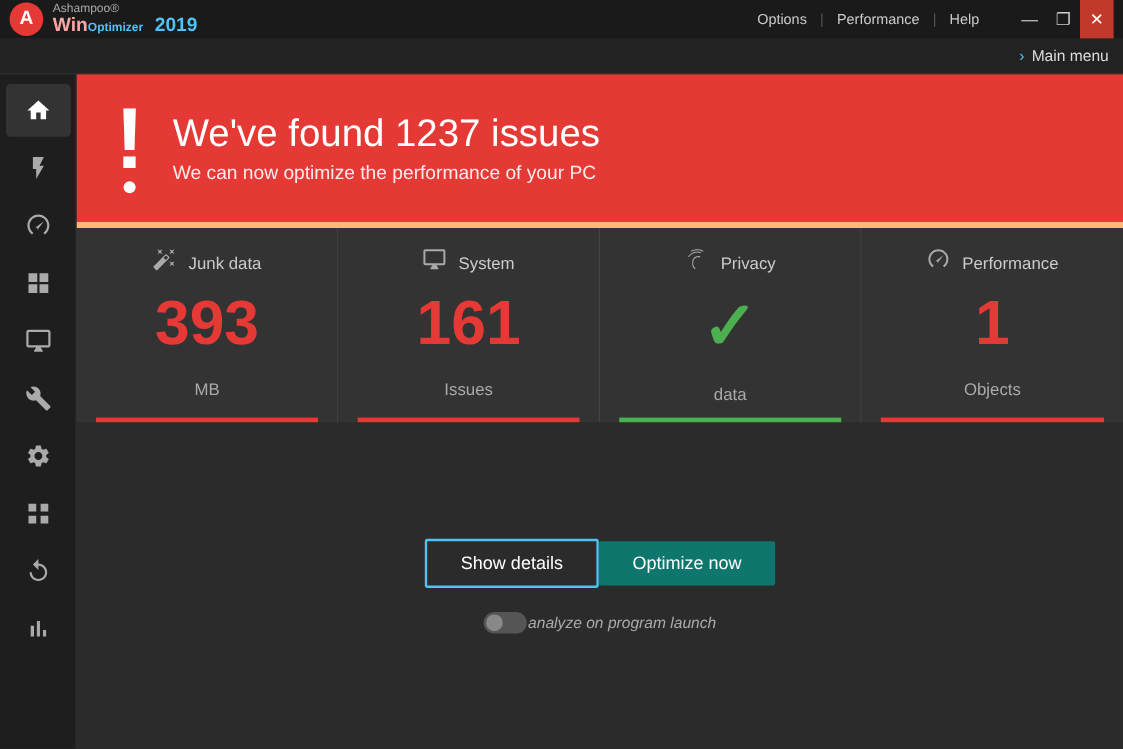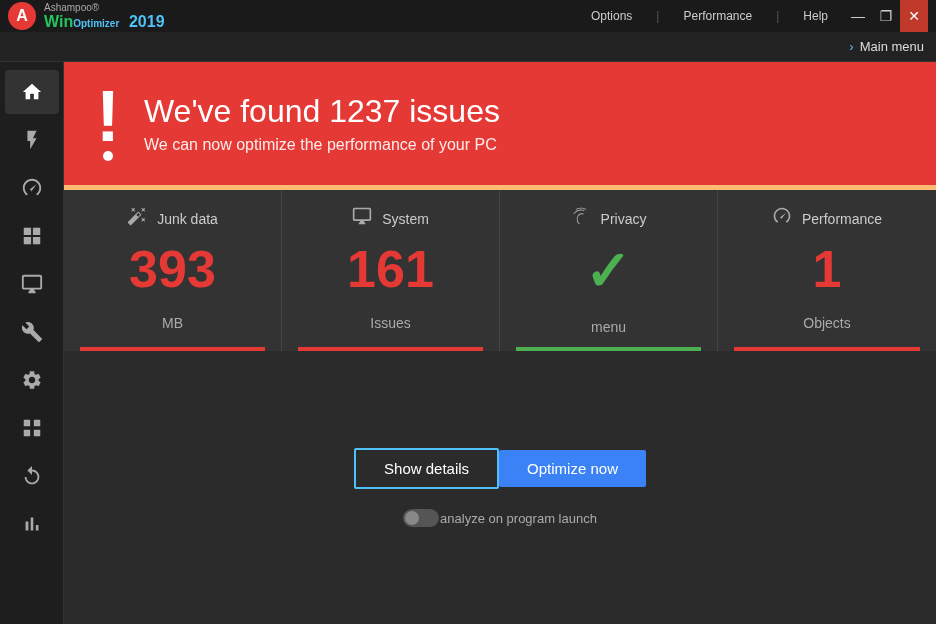--- a/index.html
+++ b/index.html
@@ -45,24 +45,24 @@
     }
     .logo-text span { color: #4fc3f7; font-size: 18px; font-weight: bold; }
     .titlebar-right {
       display: flex;
       align-items: center;
       gap: 0;
     }
     .titlebar-menu {
       display: flex;
       align-items: center;
-      gap: 24px;
+      gap: 11px;
       font-size: 12px;
       color: #ccc;
-      margin-right: 16px;
+      margin-right: 28px;
     }
     .titlebar-menu span { cursor: pointer; }
     .titlebar-menu .sep { color: #555; }
     .win-btn {
       width: 28px;
       height: 32px;
       display: flex;
       align-items: center;
       justify-content: center;
       font-size: 14px;
@@ -242,34 +242,35 @@
       padding: 10px 28px;
       background: transparent;
       border: 2px solid #4fc3f7;
       color: #fff;
       font-size: 15px;
       cursor: pointer;
       border-radius: 2px;
     }
     .btn-solid {
       padding: 10px 28px;
-      background: #3b82f6;
+      background: #0f766e;
       border: none;
       color: #fff;
       font-size: 15px;
       cursor: pointer;
       border-radius: 2px;
     }
 
     .toggle-row {
       display: flex;
       align-items: center;
       gap: 1px;
       font-size: 13px;
       color: #aaa;
+      font-style: italic;
     }
     .toggle {
       width: 36px;
       height: 18px;
       background: #555;
       border-radius: 9px;
       position: relative;
       cursor: pointer;
     }
     .toggle::after {
@@ -286,21 +287,21 @@
   </style>
 </head>
 <body>
 
 <div class="titlebar">
   <div class="titlebar-logo">
     <div class="logo-icon">A</div>
     <div class="logo-text">
       <div style="font-size:10px;color:#aaa">Ashampoo®</div>
       <div>
-        <span style="color:#22c55e;font-weight:bold;font-size:16px">Win</span><span style="color:#4fc3f7;font-weight:bold;font-size:10px">Optimizer</span>
+        <span style="color:#fca5a5;font-weight:bold;font-size:16px">Win</span><span style="color:#4fc3f7;font-weight:bold;font-size:10px">Optimizer</span>
         <span style="color:#4fc3f7;font-size:16px;font-weight:bold;margin-left:6px">2019</span>
       </div>
     </div>
   </div>
   <div class="titlebar-right">
     <div class="titlebar-menu">
       <span>Options</span>
       <span class="sep">|</span>
       <span>Performance</span>
       <span class="sep">|</span>
@@ -430,21 +431,21 @@
       <div class="stat-card">
         <div class="stat-header">
           <span class="stat-icon">
             <svg width="20" height="20" viewBox="0 0 24 24" fill="#aaa">
                 <path d="M17.81 4.47c-.08 0-.16-.02-.23-.06C15.66 3.42 14 3 12.01 3c-1.98 0-3.86.47-5.57 1.41-.24.13-.54.04-.68-.2-.13-.24-.04-.55.2-.68C7.82 2.52 9.86 2 12.01 2c2.13 0 3.99.47 6.03 1.52.25.13.34.43.21.67-.09.18-.26.28-.44.28zM3.5 9.72a.499.499 0 01-.41-.79C4.54 7.16 6 5.98 7.66 5.22 10.09 4.09 13 3.97 15.56 4.92c.27.1.4.4.3.67-.1.26-.4.39-.67.3C12.73 5.07 10.2 5.2 8.01 6.19c-1.51.68-2.83 1.74-3.89 3.08-.1.13-.25.45-.62.45zm6.27 12.05c-.1 0-.2-.03-.29-.09-1.1-.8-1.85-1.89-2.22-3.23-.26-.96-.24-1.9-.22-2.81l.01-.69c0-2.42 1.33-4.5 3.48-5.56 1.29-.64 2.78-.76 4.18-.35.16.05.3.17.36.33s.05.34-.02.5c-.15.32-.51.46-.83.35-1.12-.33-2.3-.23-3.35.28-1.76.87-2.82 2.59-2.82 4.45l-.01.69c-.02.84-.03 1.67.19 2.47.3 1.08.92 1.96 1.85 2.61.26.19.32.54.13.8-.12.15-.28.25-.44.25z"></path>
               </svg>
           </span>
           <span class="stat-label">Privacy</span>
         </div>
         <div class="stat-value green" style="font-size:56px;color:#4caf50">✓</div>
-        <div class="stat-unit">menu</div>
+        <div class="stat-unit">data</div>
         <div class="stat-bar green-bar"></div>
       </div>
 
       <div class="stat-card">
         <div class="stat-header">
           <span class="stat-icon">
             <svg width="20" height="20" viewBox="0 0 24 24" fill="#aaa">
                 <path d="M12 2C6.48 2 2 6.48 2 12c0 3.31 1.61 6.22 4.08 8.06l1.42-1.42C5.57 17.16 4 14.75 4 12c0-4.41 3.59-8 8-8s8 3.59 8 8c0 2.75-1.57 5.16-3.5 6.64l1.42 1.42C20.39 18.22 22 15.31 22 12c0-5.52-4.48-10-10-10zm-1 14l6-8-8 6h2z"></path>
               </svg>
           </span>

